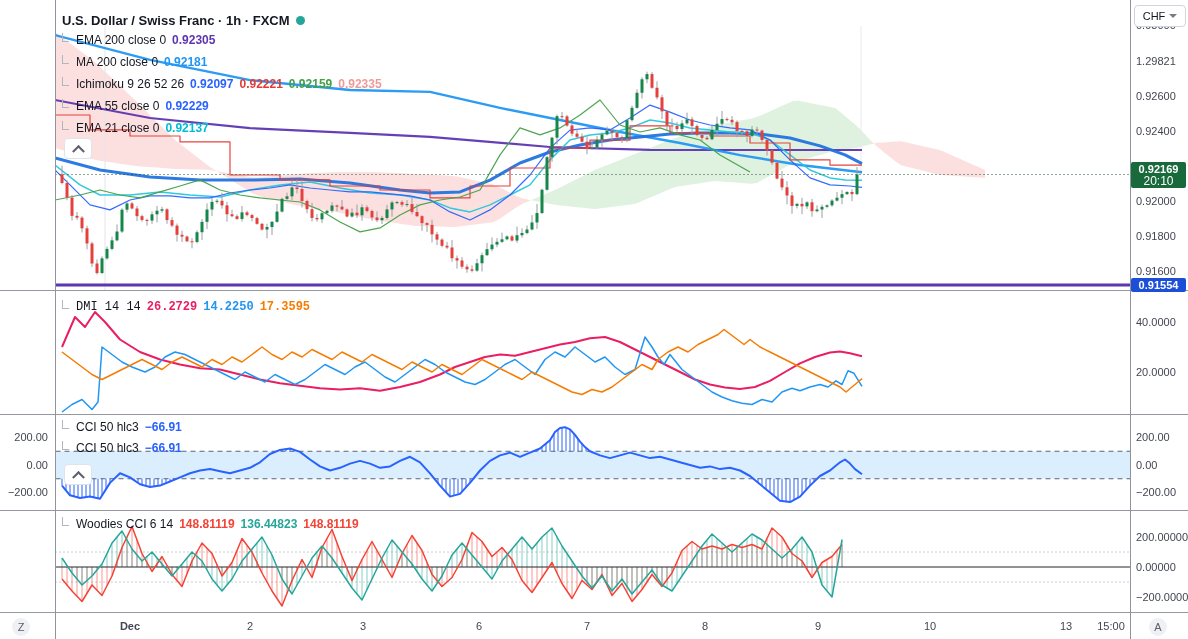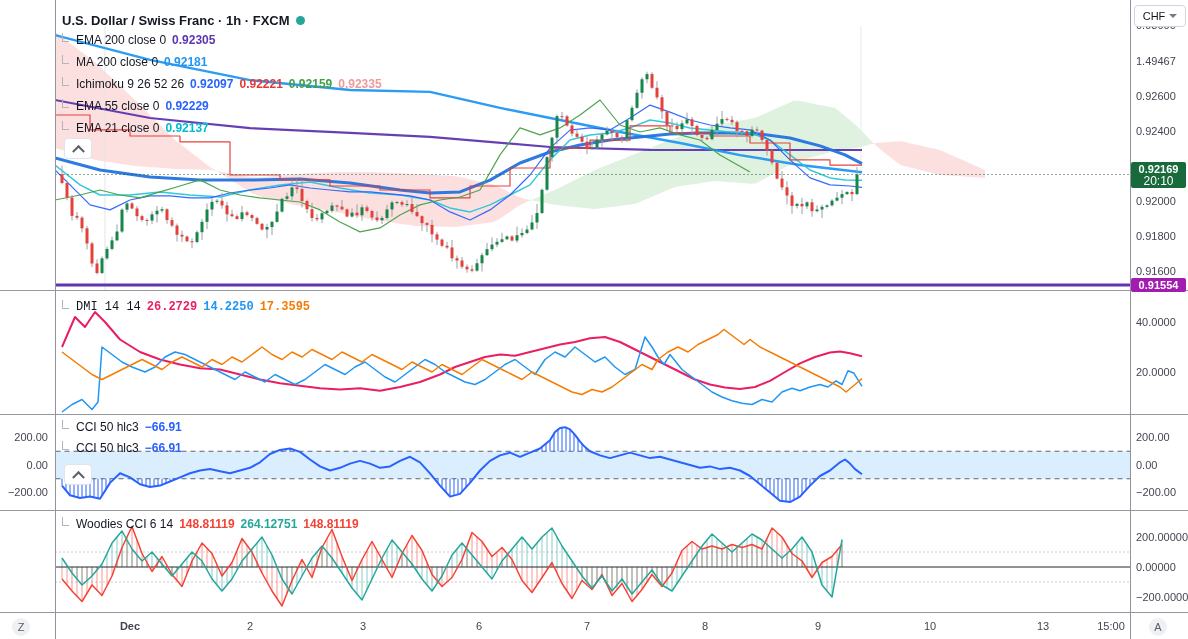--- a/index.html
+++ b/index.html
@@ -976,21 +976,21 @@
 
 <div class="chev-btn" style="left:64px;top:138px;">
   <span class="chev-glyph"></span>
 </div>
 <div class="chev-btn" style="left:64px;top:464px;">
   <span class="chev-glyph"></span>
 </div>
 
 <div id="axis-labels">
       <div class="axis-lbl" style="top: 25px;">0.93000</div>
-      <div class="axis-lbl" style="top: 61px;">1.49467</div>
+      <div class="axis-lbl" style="top: 61px;">1.29821</div>
       <div class="axis-lbl" style="top: 96px;">0.92600</div>
       <div class="axis-lbl" style="top: 131px;">0.92400</div>
       <div class="axis-lbl" style="top: 166px;">0.92200</div>
       <div class="axis-lbl" style="top: 201px;">0.92000</div>
       <div class="axis-lbl" style="top: 236px;">0.91800</div>
       <div class="axis-lbl" style="top: 271px;">0.91600</div>
       <div class="axis-lbl" style="top: 322px;">40.0000</div>
       <div class="axis-lbl" style="top: 372px;">20.0000</div>
       <div class="axis-lbl" style="top: 437px;">200.00</div>
       <div class="axis-lbl" style="top: 465px;">0.00</div>
@@ -1004,29 +1004,29 @@
     </div>
 <div id="time-labels">
       <div class="time-lbl" style="left: 130px; font-weight: 700;">Dec</div>
       <div class="time-lbl" style="left: 250px;">2</div>
       <div class="time-lbl" style="left: 363px;">3</div>
       <div class="time-lbl" style="left: 479px;">6</div>
       <div class="time-lbl" style="left: 587px;">7</div>
       <div class="time-lbl" style="left: 705px;">8</div>
       <div class="time-lbl" style="left: 818px;">9</div>
       <div class="time-lbl" style="left: 930px;">10</div>
-      <div class="time-lbl" style="left: 1043px;">13</div>
+      <div class="time-lbl" style="left: 1066px;">13</div>
       <div class="time-lbl" style="left: 1111px;">15:00</div>
     </div>
 
 <div class="badge" style="top: 162px; height: 26px; background: rgb(24, 106, 59);" id="price-badge">
   <div style="font-size:11px;font-weight:700;line-height:14px;">0.92169</div>
   <div style="font-size:12px;line-height:11px;">20:10</div>
 </div>
-<div class="badge" style="top: 278px; height: 14px; font-size: 11px; font-weight: 700; line-height: 14px; background: #a21caf;" id="level-badge">0.91554</div>
+<div class="badge" style="top: 278px; height: 14px; font-size: 11px; font-weight: 700; line-height: 14px; background: #1d4ed8;" id="level-badge">0.91554</div>
 
 <div class="chip-btn" style="left:1134px;top:5px;width:50px;height:20px;">
   <span>CHF</span>
   <span class="caret-down"></span>
 </div>
 <div class="round-btn" style="left:12px;top:618px;">Z</div>
 <div class="round-btn" style="left:1149px;top:618px;">A</div>
 
 <div class="lgd-row" style="left: 62px; top: 300px; font-family: Liberation Mono, monospace;">
       <span class="hook"></span>
@@ -1042,17 +1042,17 @@
     </div>
     <div class="lgd-row" style="left: 62px; top: 441px;">
       <span class="hook"></span>
       <span class="pane-title">CCI 50 hlc3</span>
       <span class="lgd-val" style="color: rgb(41, 98, 255);">−66.91</span>
     </div>
     <div class="lgd-row" style="left: 62px; top: 517px;">
       <span class="hook"></span>
       <span class="pane-title">Woodies CCI 6 14</span>
       <span class="lgd-val" style="color: rgb(244, 67, 54);">148.81119</span>
-      <span class="lgd-val" style="color: rgb(38, 166, 154);">264.12751</span>
+      <span class="lgd-val" style="color: rgb(38, 166, 154);">136.44823</span>
       <span class="lgd-val" style="color: rgb(244, 67, 54);">148.81119</span>
     </div>
 
 </div>
 
 </body></html>

